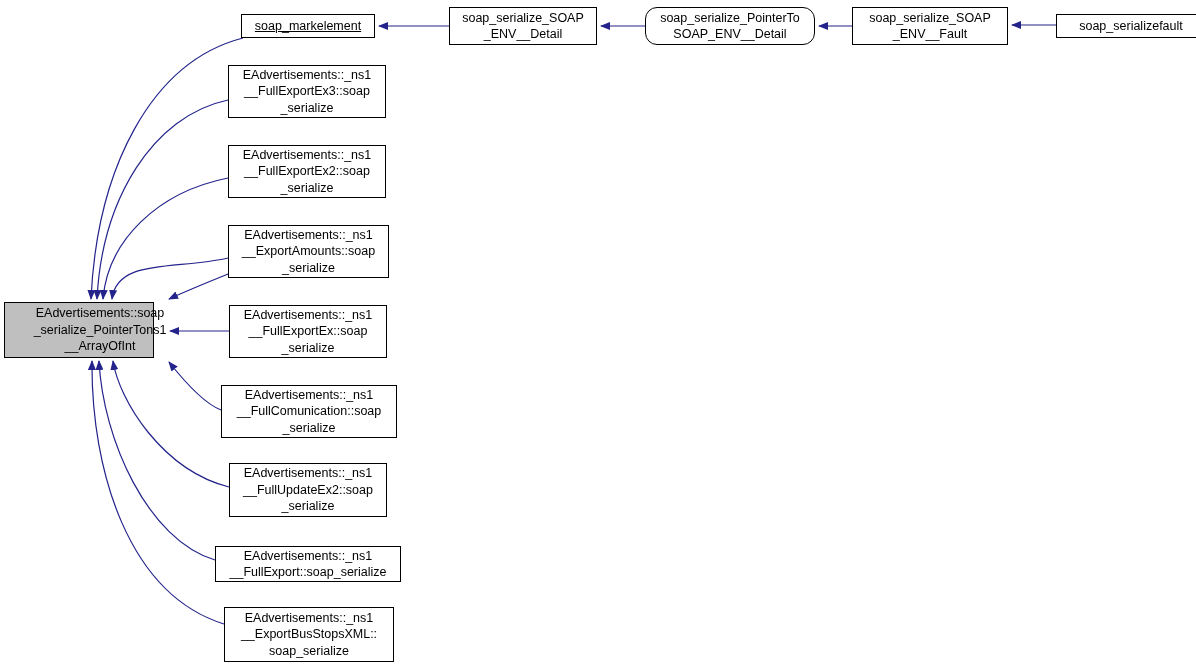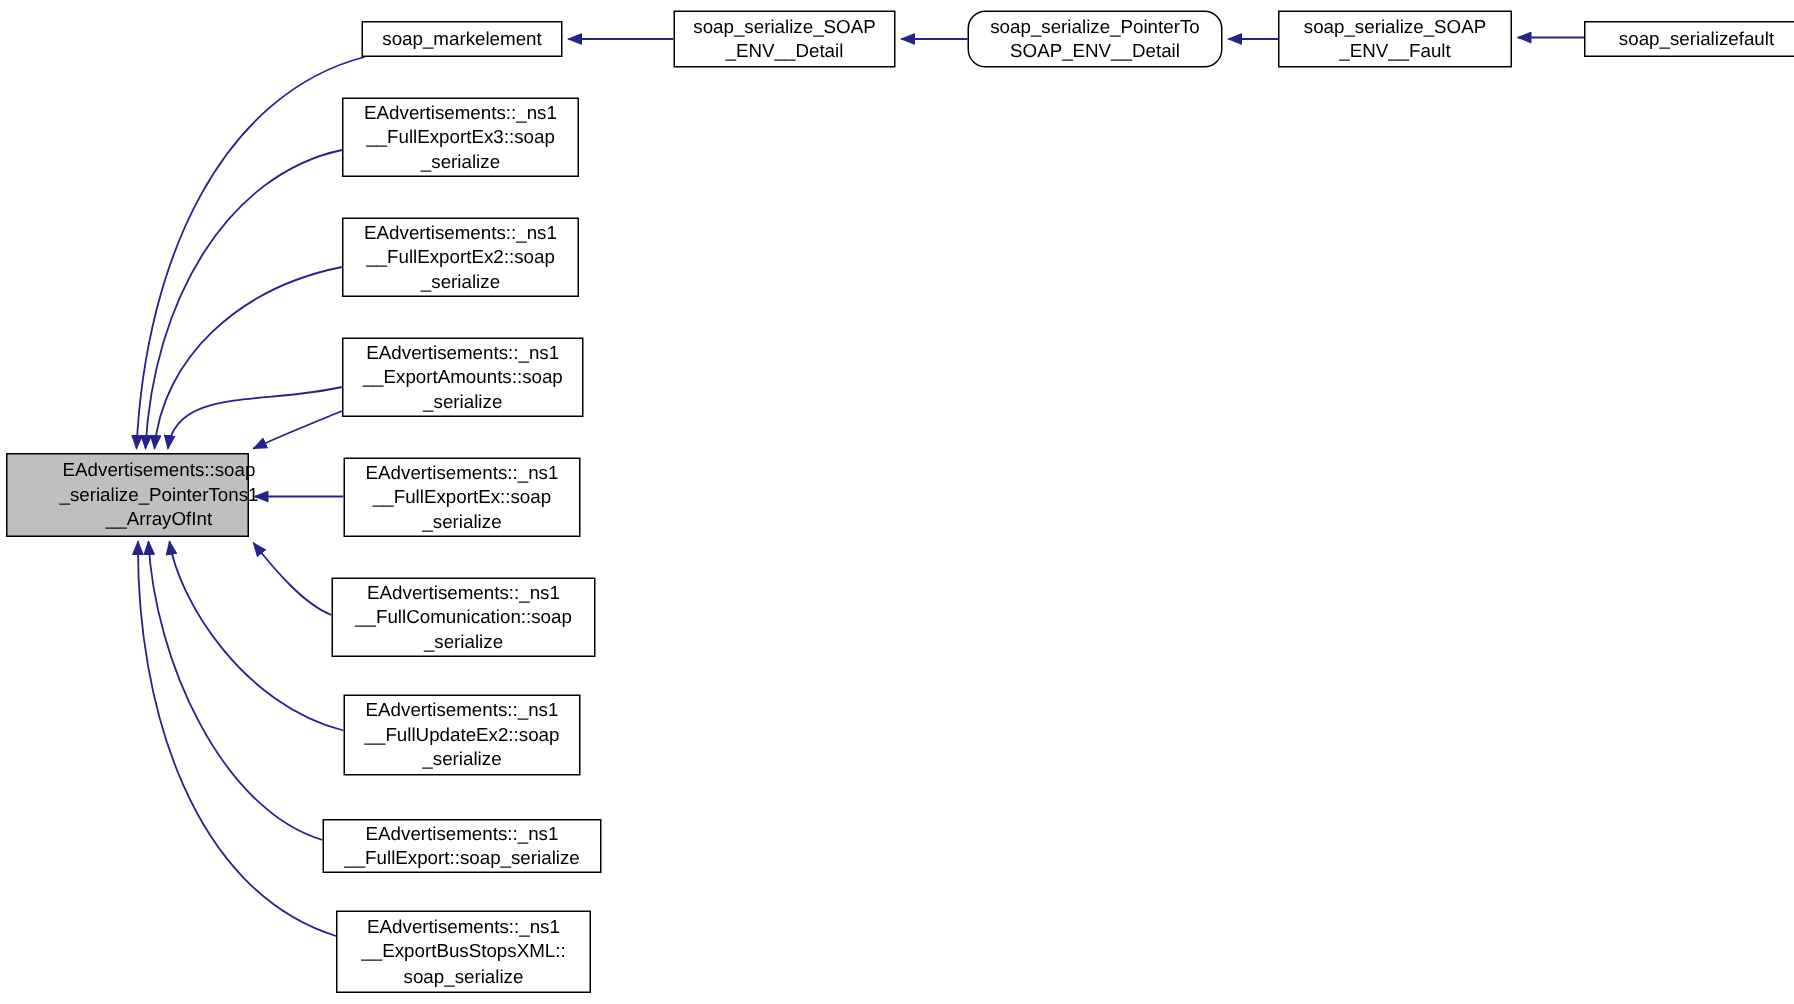--- a/index.html
+++ b/index.html
@@ -36,22 +36,22 @@
     font-size: 12.5px;
     line-height: 16.5px;
     white-space: pre-line;
     cursor: pointer;
   }
   .node.target {
     background: var(--target-fill, #bfbfbf);
     cursor: default;
   }
   
-  #n-target         { left: 4px;    top: 302px; width: 162px; height: 56px; padding-left: 42px; }
-  #n-markelement    { left: 241px;  top: 14px;  width: 134px; height: 24px; }
+  #n-target         { left: 4px;    top: 302px; width: 150px; height: 56px; padding-left: 42px; }
+  #n-markelement    { left: 241px;  top: 14px;  width: 134px; height: 24px; text-decoration: underline; }
   #n-ex3            { left: 228px;  top: 65px;  width: 158px; height: 53px; }
   #n-ex2            { left: 228px;  top: 145px; width: 158px; height: 53px; }
   #n-amounts        { left: 228px;  top: 225px; width: 161px; height: 53px; }
   #n-fullexportex   { left: 229px;  top: 305px; width: 158px; height: 53px; }
   #n-comunication   { left: 221px;  top: 385px; width: 176px; height: 53px; }
   #n-updateex2      { left: 229px;  top: 463px; width: 158px; height: 54px; }
   #n-fullexport     { left: 215px;  top: 546px; width: 186px; height: 36px; }
   #n-busstops       { left: 224px;  top: 607px; width: 170px; height: 55px; }
   #n-detail         { left: 449px;  top: 7px;   width: 148px; height: 38px; }
   #n-pointerto      { left: 645px;  top: 7px;   width: 170px; height: 38px; border-radius: 12px; }

